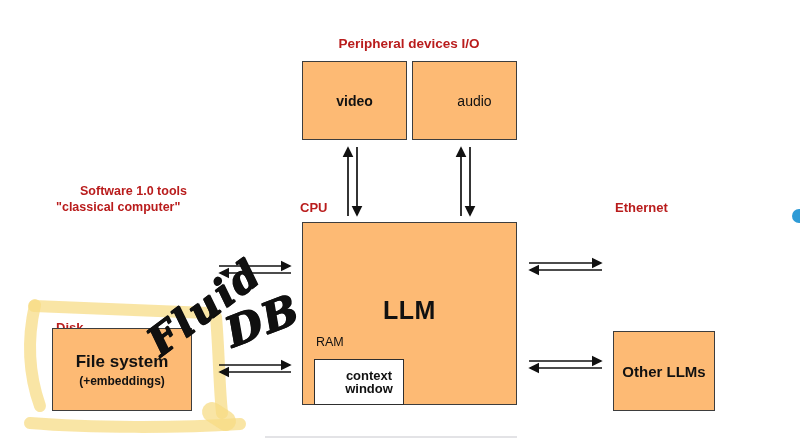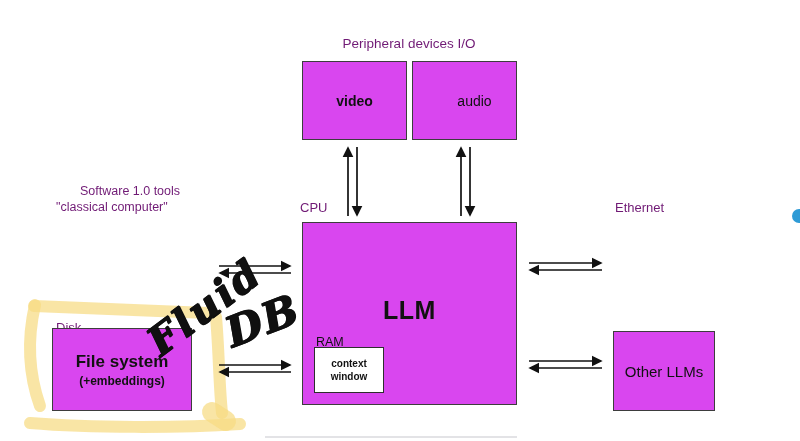--- a/index.html
+++ b/index.html
@@ -1,49 +1,49 @@
 <!DOCTYPE html>
 <html><head>
 <meta charset="utf-8">
 <style>
   html,body{margin:0;padding:0;background:#fff;}
   #canvas{
     position:relative;width:800px;height:441px;overflow:hidden;background:#ffffff;
     font-family:"Liberation Sans","DejaVu Sans",sans-serif;color:#111;
   }
   .box{
-    position:absolute;background:#d946ef;border:1.5px solid #3d3d3d;
+    position:absolute;background:#fdba74;border:1.5px solid #3d3d3d;
     display:flex;flex-direction:column;align-items:center;justify-content:center;
     text-align:center;box-sizing:border-box;
   }
-  .lbl{position:absolute;font-size:13px;color:#701a75;white-space:nowrap;}
+  .lbl{position:absolute;font-size:13px;color:#b91c1c;white-space:nowrap;font-weight:bold;}
   
   .peripheral-label{left:300px;top:36px;width:218px;text-align:center;font-size:13.5px;}
   .video-box{left:302px;top:61px;width:105px;height:79px;font-size:14px;font-weight:bold;}
   .audio-box{left:412px;top:61px;width:105px;height:79px;font-size:14px;font-weight:normal;padding-left:20px;}
   
   .cpu-label{left:300px;top:200px;}
   .cpu-box{left:302px;top:222px;width:215px;height:183px;}
   .llm-label{position:absolute;left:0;top:73px;width:100%;text-align:center;font-size:25px;font-weight:bold;letter-spacing:.5px;}
   .ram-label{position:absolute;left:13px;top:112px;font-size:12.5px;}
-  .context-box{position:absolute;left:11px;top:124px;width:68px;height:44px;border:1.5px solid #2e2e2e;background:#fff;
-    display:flex;flex-direction:column;align-items:center;justify-content:center;font-size:10px;font-weight:600;line-height:13px;}
+  .context-box{position:absolute;left:11px;top:136px;width:68px;height:44px;border:1.5px solid #2e2e2e;background:#fff;
+    display:flex;flex-direction:column;align-items:center;justify-content:center;font-size:13px;font-weight:600;line-height:13px;padding-left:20px;}
   
   .sw-label1{left:56px;top:184px;font-size:12.5px;margin-left:24px;}
   .sw-label2{left:56px;top:200px;font-size:12.5px;}
   .tools-box{left:52px;top:222px;width:155px;height:80px;font-size:14px;font-weight:bold;line-height:17.5px;}
   .tools-box .dots{letter-spacing:1px;}
   .disk-label{left:56px;top:309px;margin-top:11px;}
   .fs-box{left:52px;top:328px;width:140px;height:83px;}
   .fs-title{font-size:17px;font-weight:bold;}
   .fs-sub{font-size:12px;font-weight:bold;margin-top:2px;}
   
   .eth-label{left:615px;top:200px;}
   .browser-box{left:613px;top:222px;width:102px;height:81px;font-size:15px;font-weight:bold;}
-  .otherllms-box{left:613px;top:331px;width:102px;height:80px;font-size:15px;font-weight:normal;}
+  .otherllms-box{left:613px;top:331px;width:102px;height:80px;font-size:15px;font-weight:bold;}
   
   .overlay{position:absolute;left:0;top:0;width:800px;height:441px;pointer-events:none;}
   
   .hand{
     position:absolute;font-family:"DejaVu Serif","Liberation Serif",serif;
     font-style:italic;font-weight:bold;color:#101010;pointer-events:none;
     text-shadow:1px 0 0 #101010,0 1px 0 #101010,1.5px 1px 0 #101010;
   }
   .hand-fluid{left:138px;top:283px;font-size:40px;transform:rotate(-37deg);letter-spacing:3px;}
   .hand-db{left:224px;top:296px;font-size:42px;transform:rotate(-21deg);letter-spacing:2px;}

